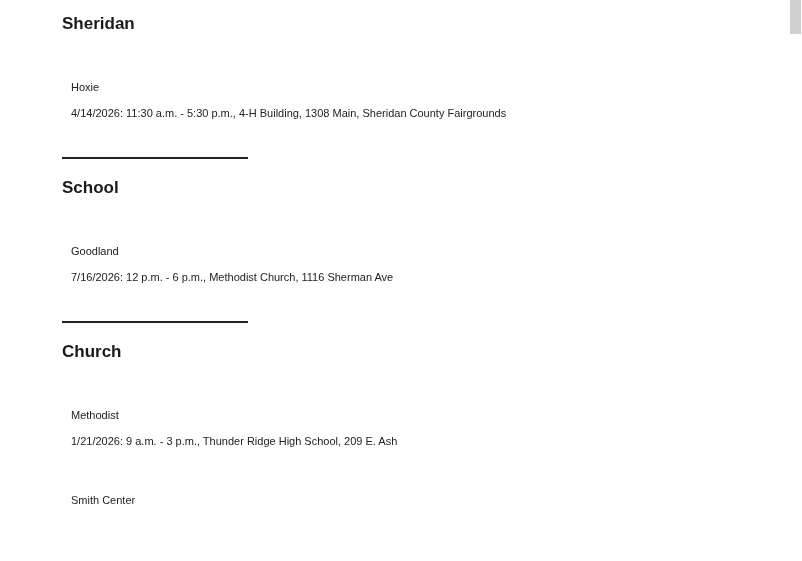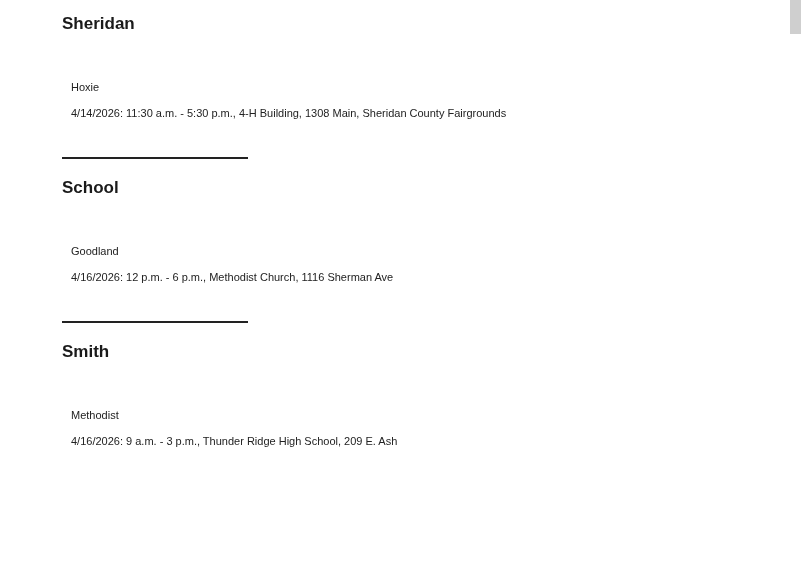--- a/index.html
+++ b/index.html
@@ -101,36 +101,37 @@
       <div class="sp-after-entry"></div>
       <div class="divider"></div>
       <div class="sp-after-divider"></div>
     </div>
 
     <div class="county-group">
       <div class="county-name">School</div>
       <div class="sp-after-heading"></div>
       <div class="entry">
         <span class="city">Goodland</span>
-        <span class="details">4/16/2026: 12 p.m. - 6 p.m., Methodist Church, 1116 Sherman Ave</span>
+        <span class="details">7/16/2026: 12 p.m. - 6 p.m., Methodist Church, 1116 Sherman Ave</span>
       </div>
       <div class="sp-after-entry"></div>
       <div class="divider"></div>
       <div class="sp-after-divider"></div>
     </div>
 
     <div class="county-group">
-      <div class="county-name">Smith</div>
+      <div class="county-name">Church</div>
       <div class="sp-after-heading"></div>
       <div class="entry">
         <span class="city">Methodist</span>
-        <span class="details">4/16/2026: 9 a.m. - 3 p.m., Thunder Ridge High School, 209 E. Ash</span>
+        <span class="details">1/21/2026: 9 a.m. - 3 p.m., Thunder Ridge High School, 209 E. Ash</span>
       </div>
       <div class="sp-entry-gap"></div>
       <div class="entry">
+        <span class="city">Smith Center</span>
       </div>
     </div>
 
   </div>
 
   <div class="scrollbar-gutter">
     <div class="scrollbar-thumb"></div>
   </div>
 
 </div>

